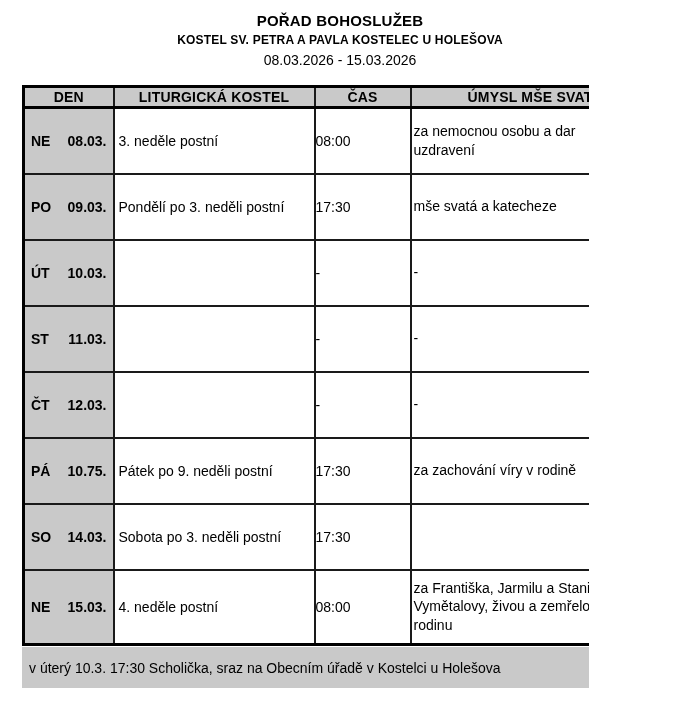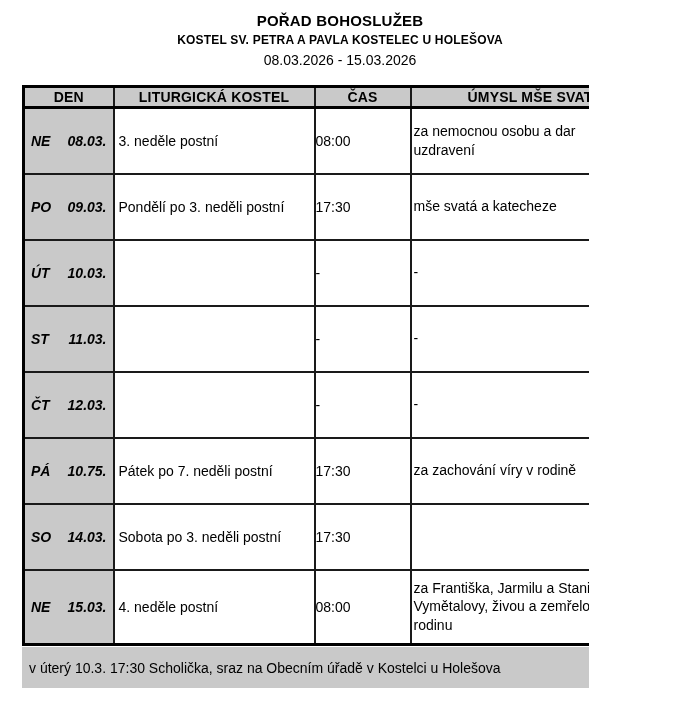--- a/index.html
+++ b/index.html
@@ -59,21 +59,20 @@
     height: 18px;
     border-bottom: 3px solid #000000;
     letter-spacing: 0.2px;
   }
   .schedule tbody tr {
     height: 66px;
   }
   td.day-cell {
     background: #c9c9c9;
     font-weight: bold;
-    font-style: italic;
   }
   .day-wrap {
     display: flex;
     justify-content: space-between;
     align-items: center;
     padding: 0 6px;
   }
   td.cel-cell {
     padding: 0 4px;
   }
@@ -181,21 +180,21 @@
         <td class="time-cell">-</td>
         <td class="int-cell">-</td>
       </tr>
       <tr>
         <td class="day-cell">
           <div class="day-wrap">
             <span>PÁ</span>
             <span>10.75.</span>
           </div>
         </td>
-        <td class="cel-cell">Pátek po 7. neděli postní</td>
+        <td class="cel-cell">Pátek po 9. neděli postní</td>
         <td class="time-cell">17:30</td>
         <td class="int-cell">za zachování víry v rodině</td>
       </tr>
       <tr>
         <td class="day-cell">
           <div class="day-wrap">
             <span>SO</span>
             <span>14.03.</span>
           </div>
         </td>

